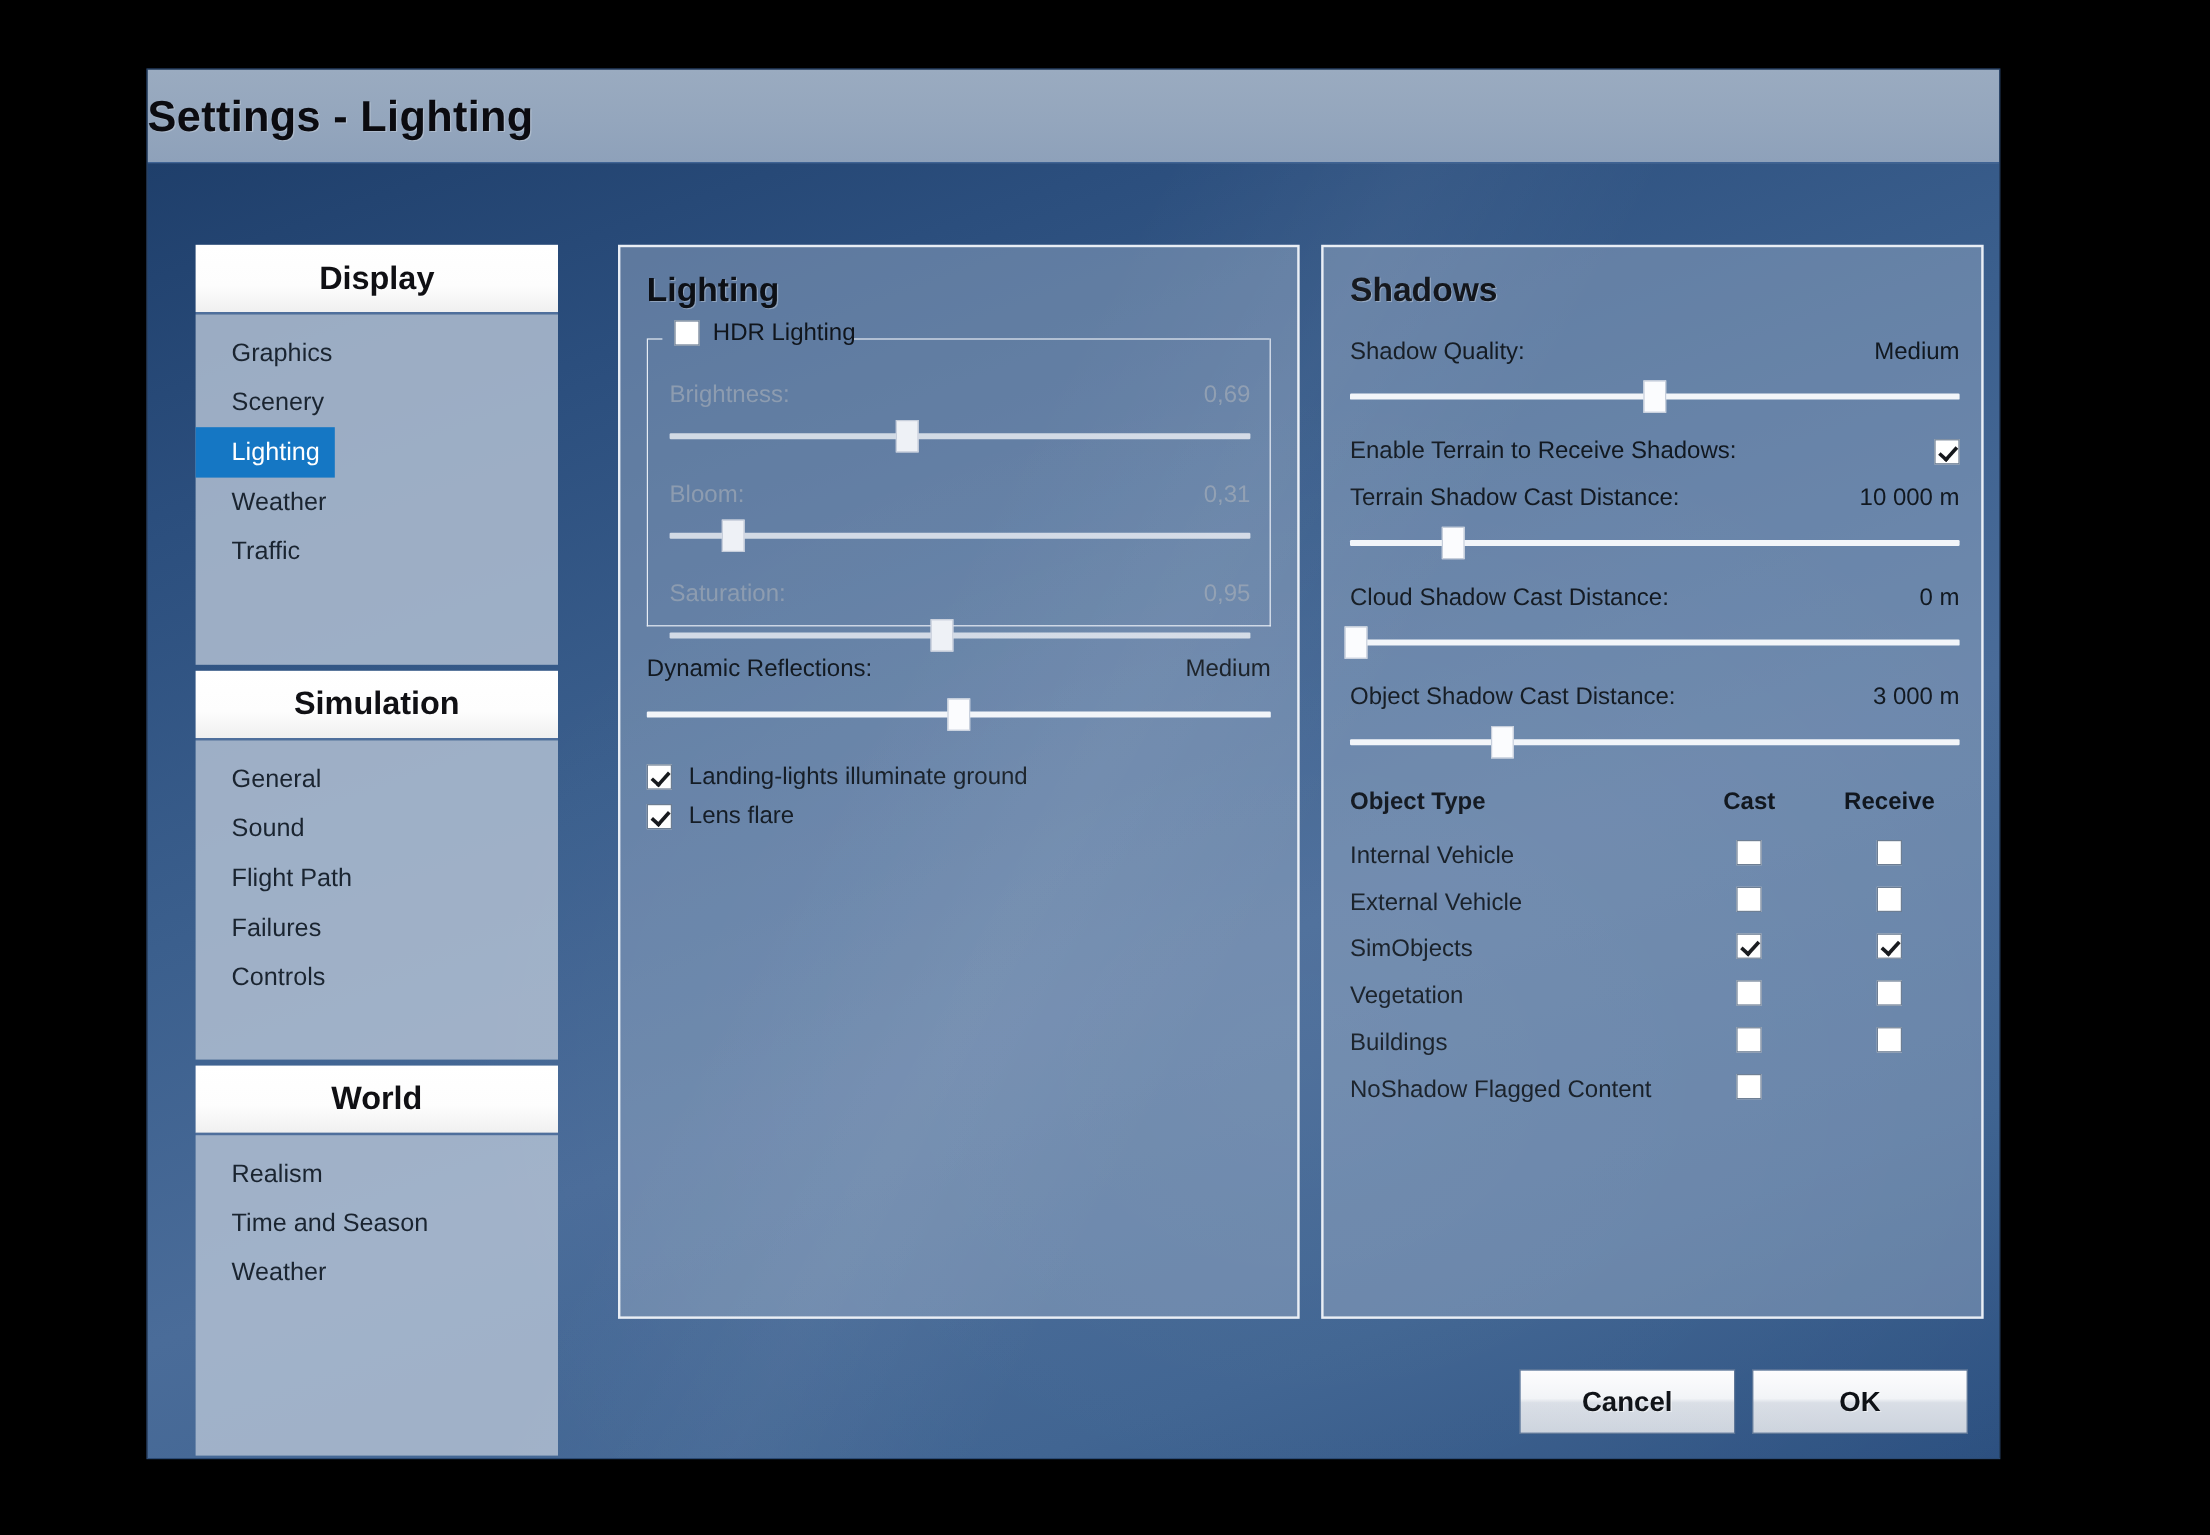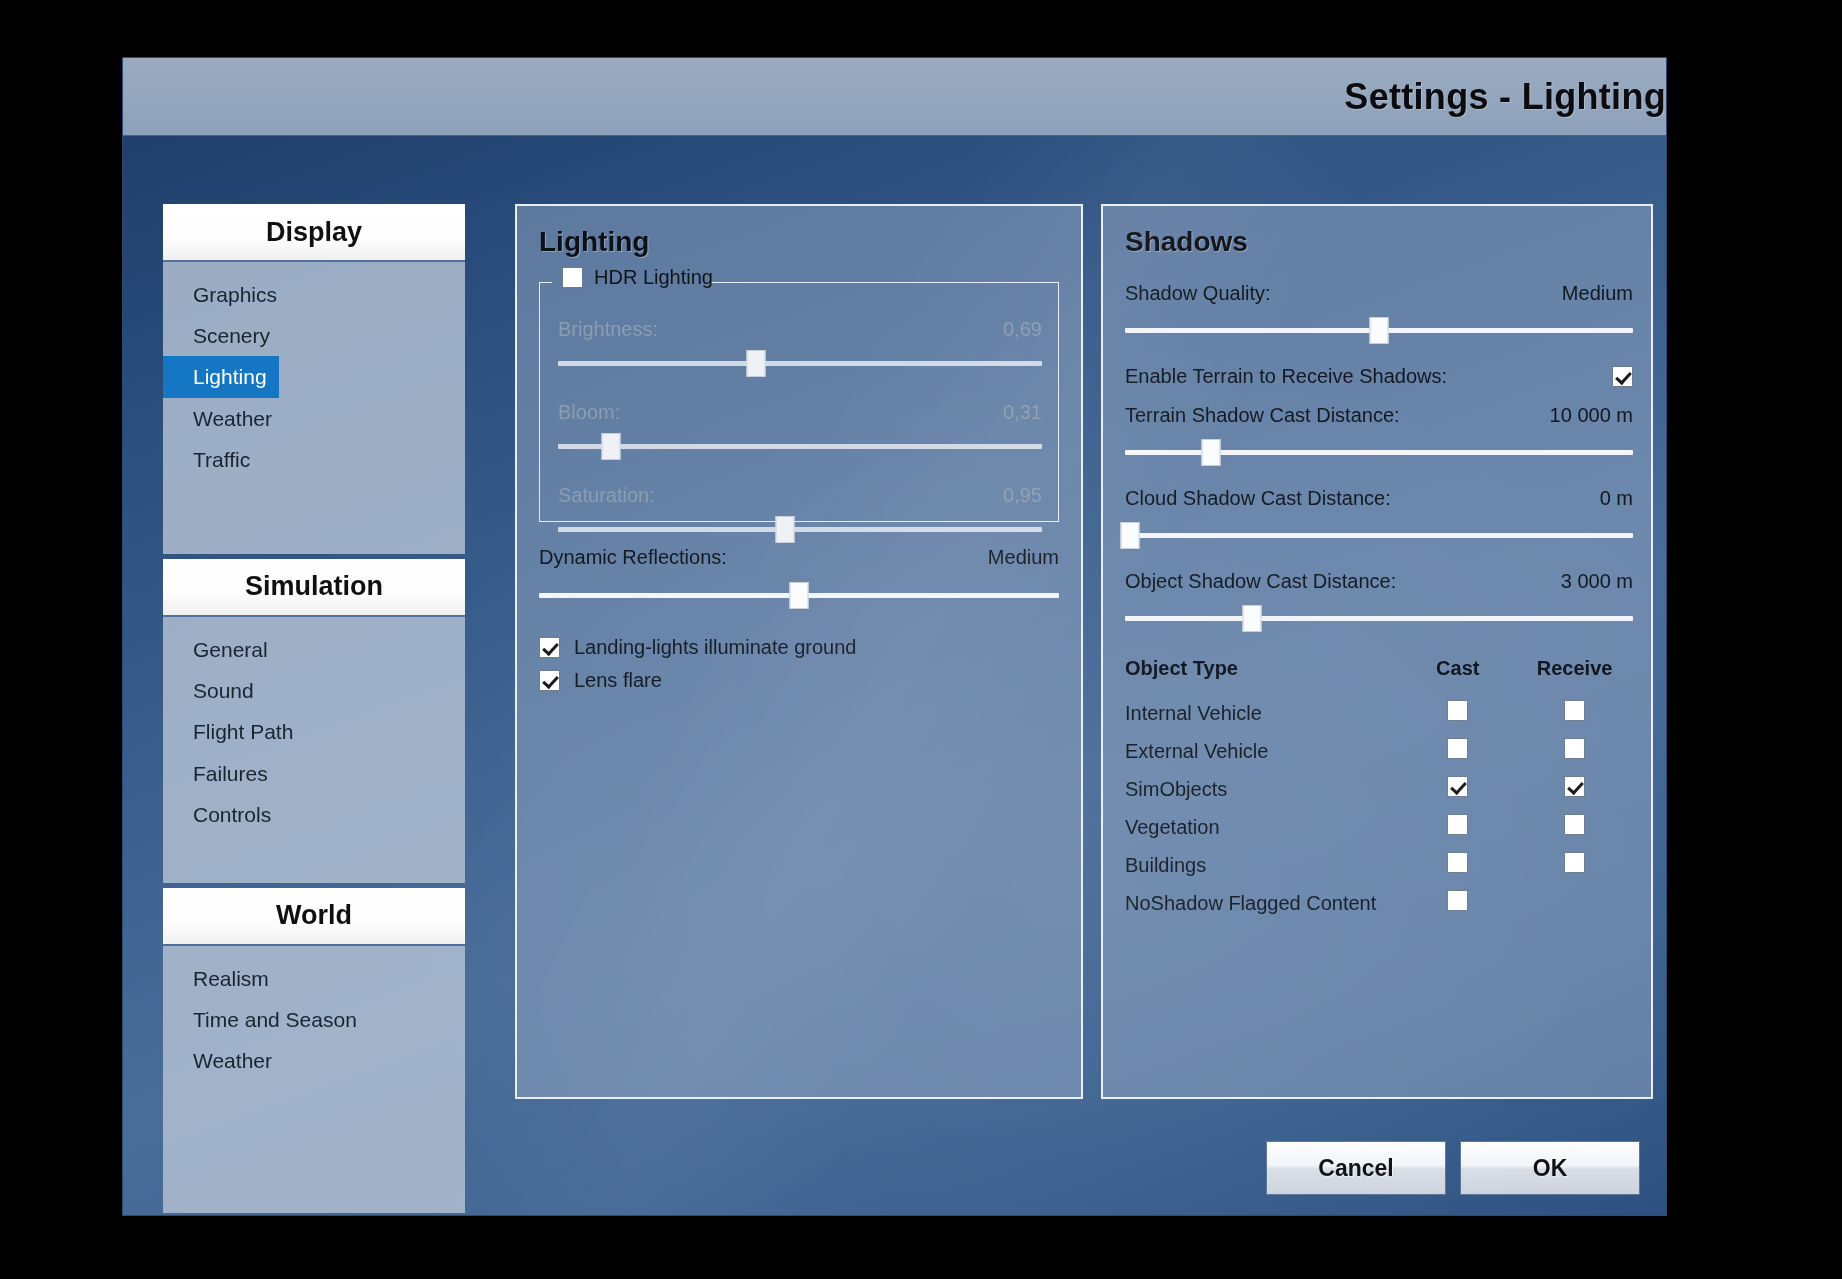--- a/index.html
+++ b/index.html
@@ -31,21 +31,21 @@
       linear-gradient(115deg, rgba(255,255,255,0.00) 38%, rgba(255,255,255,0.05) 46%, rgba(255,255,255,0.00) 54%),
       linear-gradient(100deg, rgba(255,255,255,0.00) 62%, rgba(255,255,255,0.04) 70%, rgba(255,255,255,0.00) 77%);
     pointer-events: none;
   }
 
   
   #titlebar {
     position: absolute; left: 0; top: 0;
     width: 100%; height: 78px;
     background: linear-gradient(180deg, #9aabc0 0%, #94a6bd 55%, #8ea1ba 100%);
-    display: flex; align-items: center; justify-content: flex-end;
+    display: flex; align-items: center; justify-content: flex-start;
     border-bottom: 1px solid #3f6394;
   }
   #titlebar .title {
     font-size: 36px; font-weight: bold; color: #0b0b10;
     letter-spacing: 0.3px;
     text-shadow: 1px 1px 0 rgba(255,255,255,0.25);
   }
 
   
   #bodyarea {

